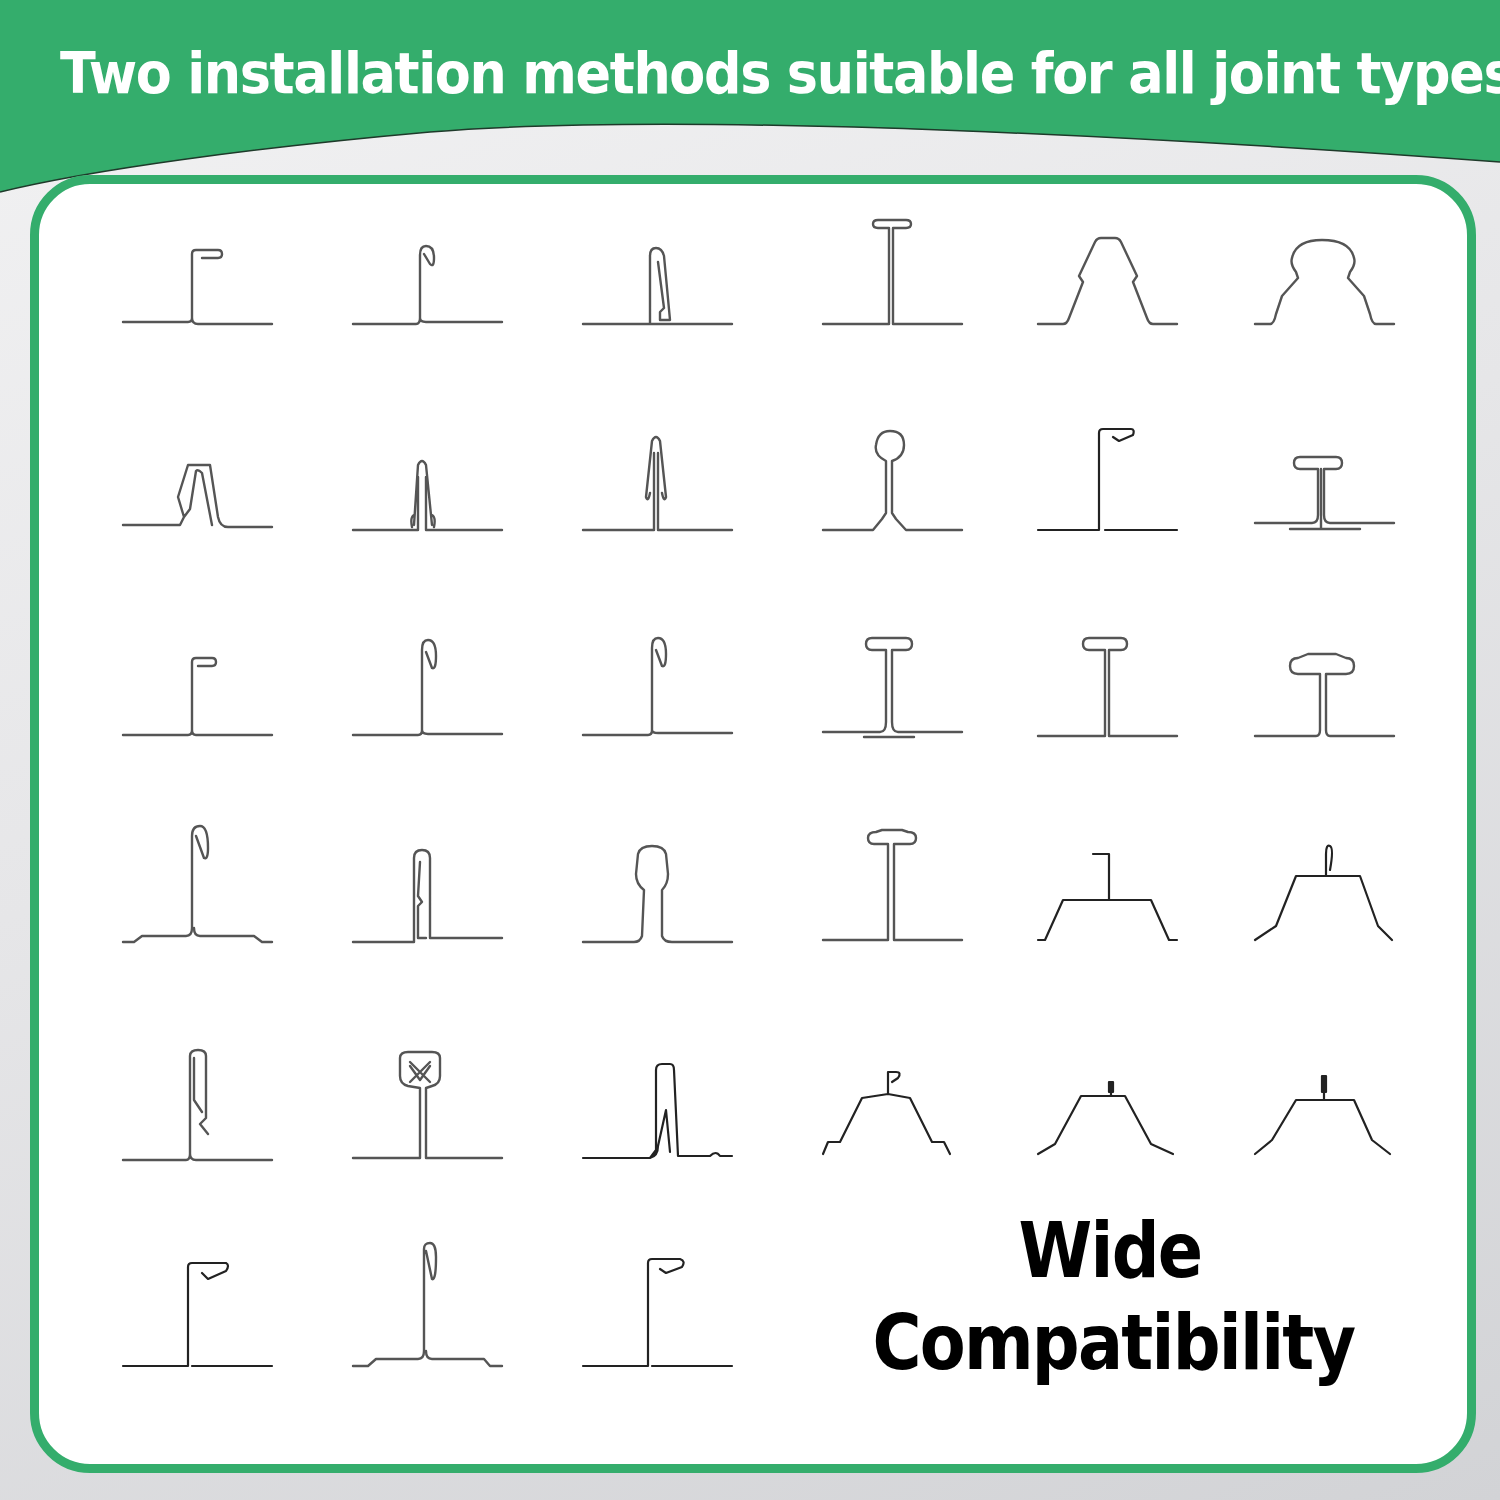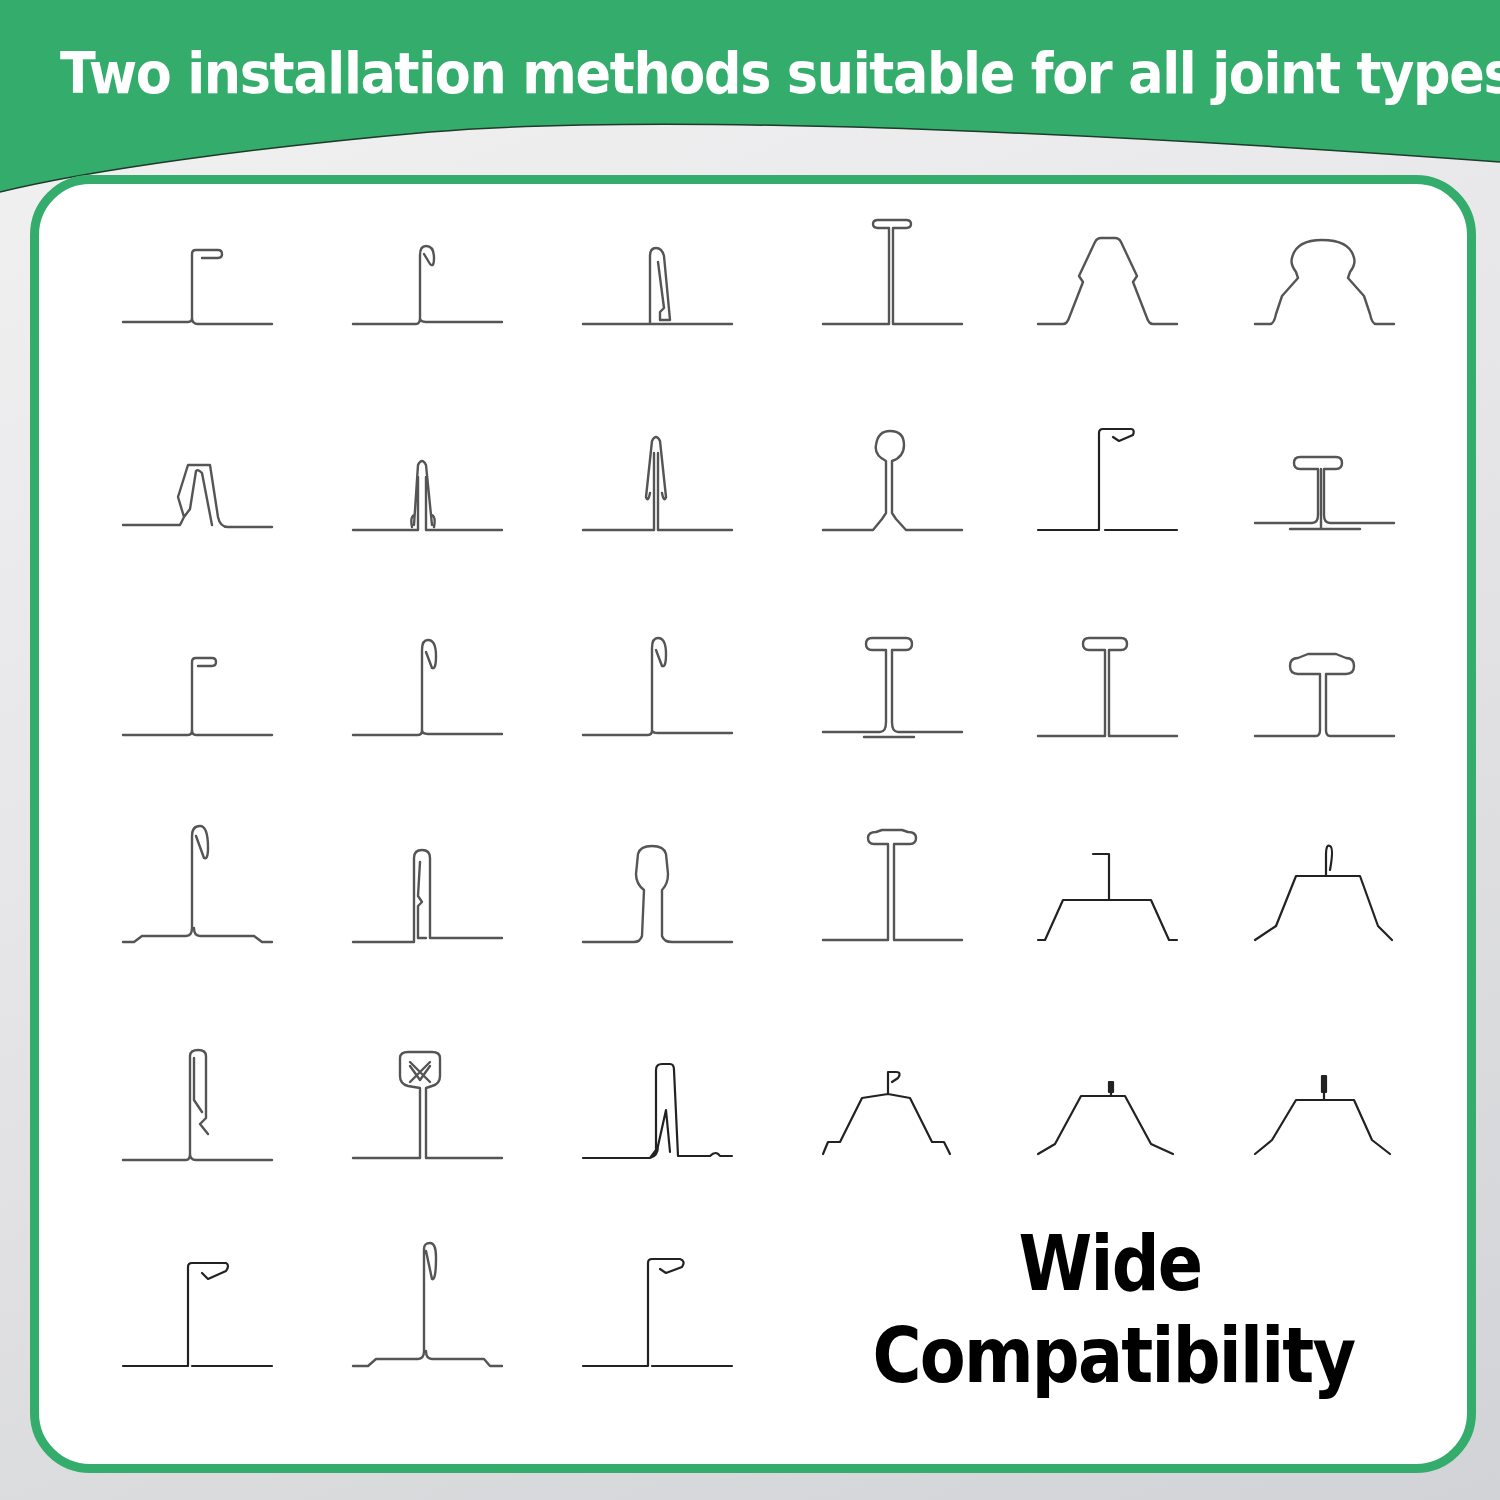--- a/index.html
+++ b/index.html
@@ -23,21 +23,20 @@
     position:absolute; left:30px; top:175px; width:1428px; height:1280px;
     background:#ffffff; border:9px solid #34ad6c; border-radius:60px;
     box-sizing:content-box;
   }
   .cell { position:absolute; width:170px; height:170px; }
   .cell svg { width:170px; height:170px; overflow:visible; }
   .tagline {
     position:absolute; left:840px; top:1205px; width:540px; text-align:center;
     color:#000; font-weight:bold; line-height:92px;
     font-family: "DejaVu Sans", sans-serif;
-    margin-top: 13px;
   }
   .tagline .l1 { display:block; font-size:76px; letter-spacing:-2px; transform:scaleX(0.88); }
   .tagline .l2 { display:block; font-size:76px; letter-spacing:-2px; transform:scaleX(0.88); }
   .p { fill:none; stroke:#555; stroke-width:2.4; stroke-linejoin:round; stroke-linecap:round; }
   .pd { fill:none; stroke:#222; stroke-width:2.2; stroke-linejoin:round; stroke-linecap:round; }
 </style>
 </head>
 <body>
 
 <div class="banner">

